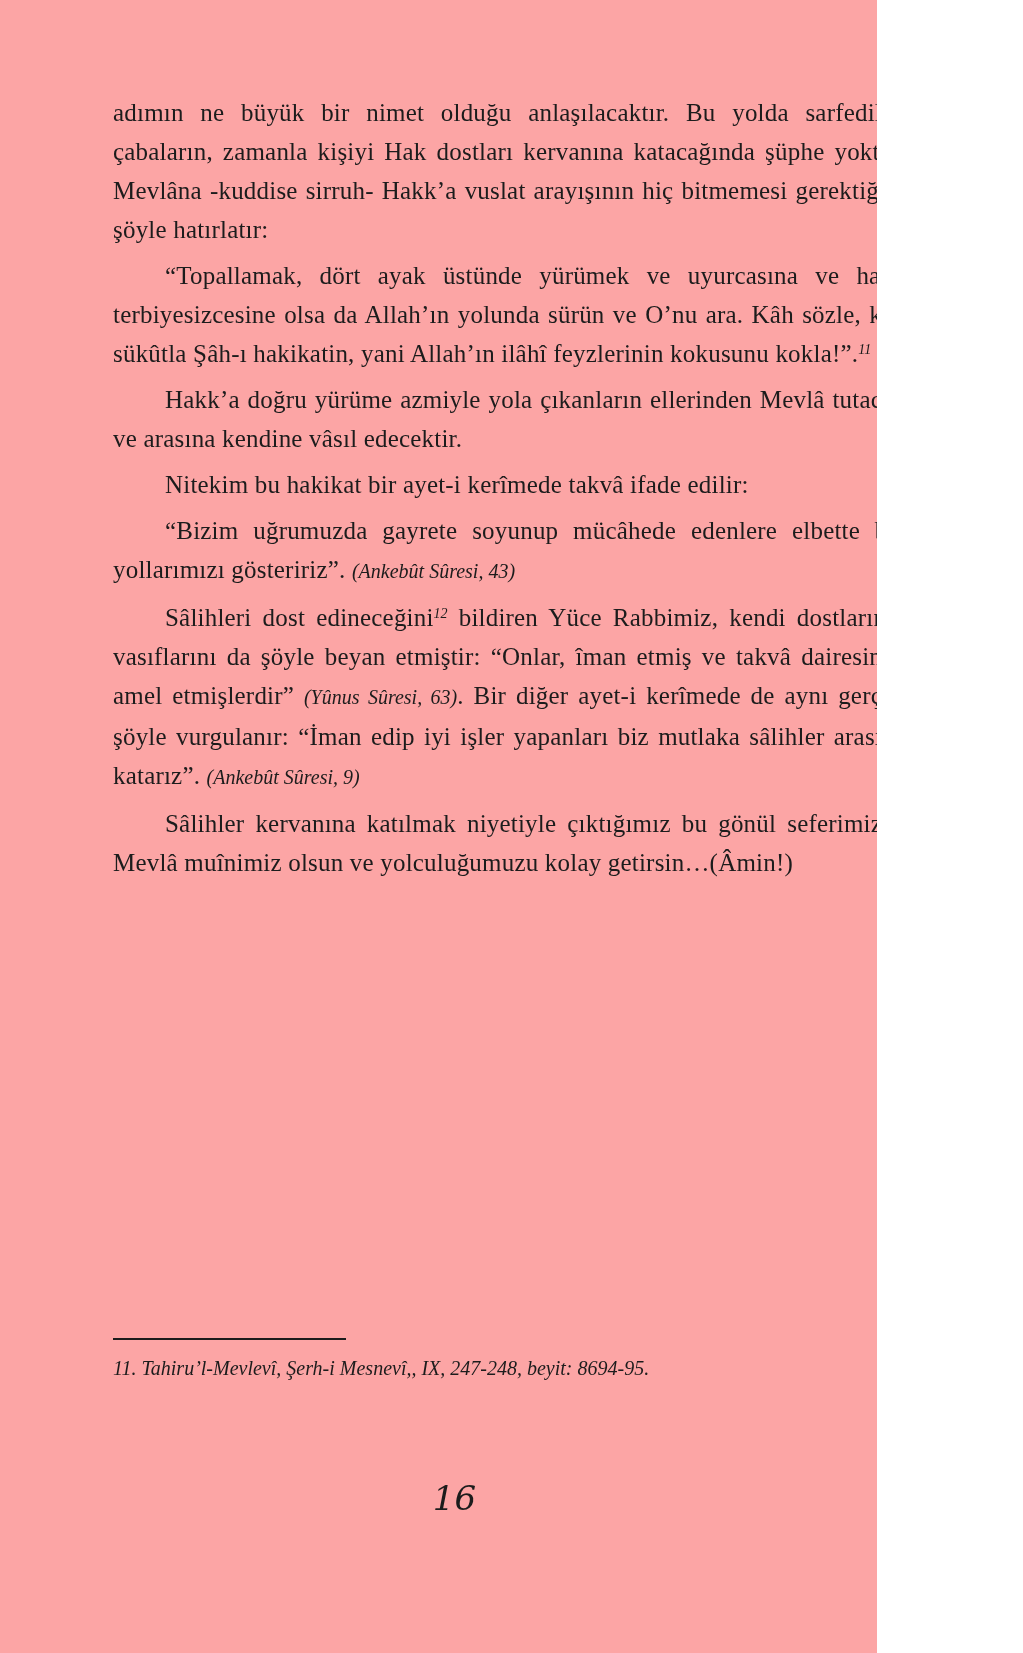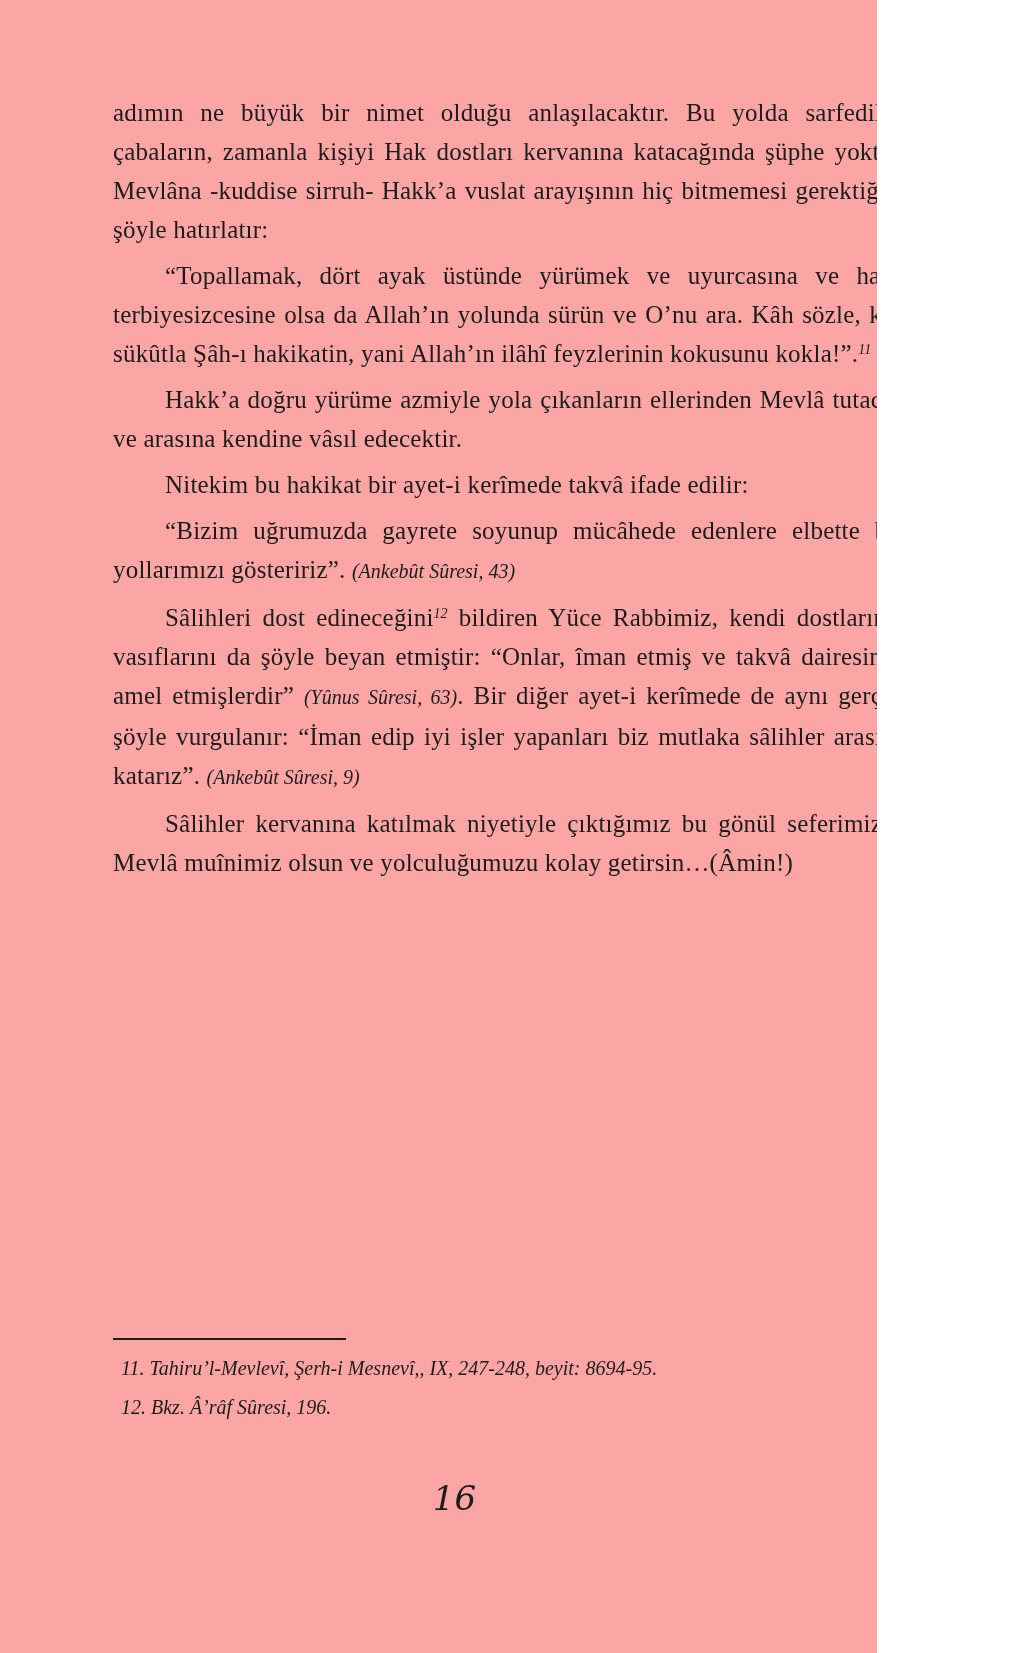--- a/index.html
+++ b/index.html
@@ -49,21 +49,21 @@
     font-style: italic;
     font-size: 20px;
     line-height: 31px;
     color: #1c1c1c;
   }
   .footnote-rule {
     width: 233px;
     border-top: 2px solid #1c1c1c;
     margin-bottom: 13px;
   }
-  .footnote { margin: 8px; }
+  .footnote { margin: 0; }
   .page-number {
     position: absolute;
     left: 16px;
     top: 1478px;
     width: 100%;
     text-align: center;
     font-family: "DejaVu Serif", serif;
     font-style: italic;
     font-size: 34px;
     color: #1c1c1c;
@@ -104,20 +104,17 @@
       <span>Sâlihler kervanına katılmak niyetiyle çıktığımız bu gönül seferimizde Mevlâ muînimiz olsun ve yolculuğumuzu kolay getirsin…(Âmin!)</span>
     </p>
 
   </main>
 
   <footer class="footnotes">
     <div class="footnote-rule"></div>
     <p class="footnote">
       <span>11. Tahiru’l-Mevlevî, Şerh-i Mesnevî,, IX, 247-248, beyit: 8694-95.</span>
     </p>
-    <p class="footnote">
-      <span>12. Bkz. Â’râf Sûresi, 196.</span>
-    </p>
   </footer>
 
   <div class="page-number">16</div>
 
 </div>
 
 </body></html>

